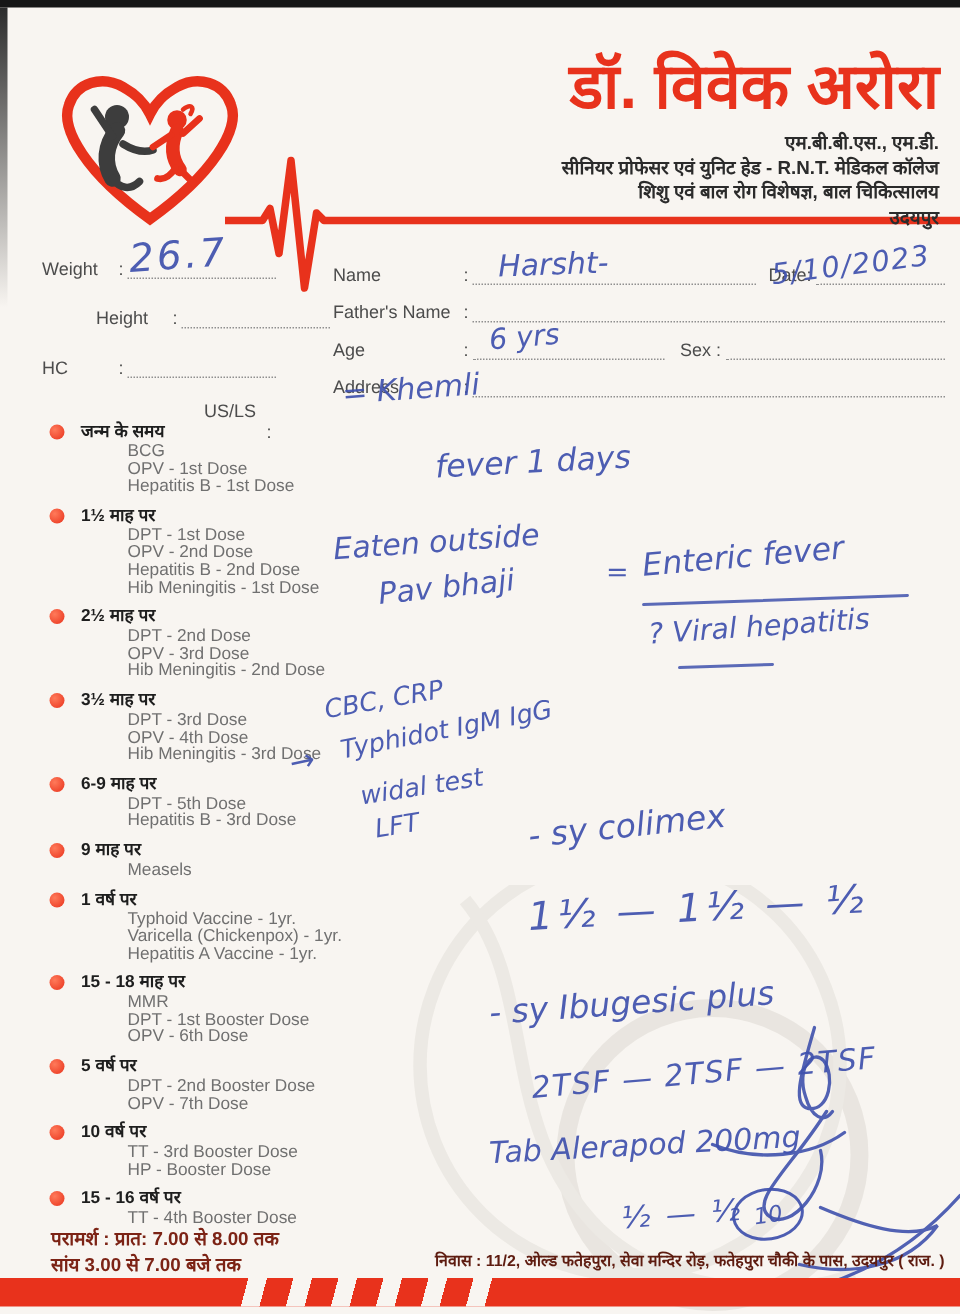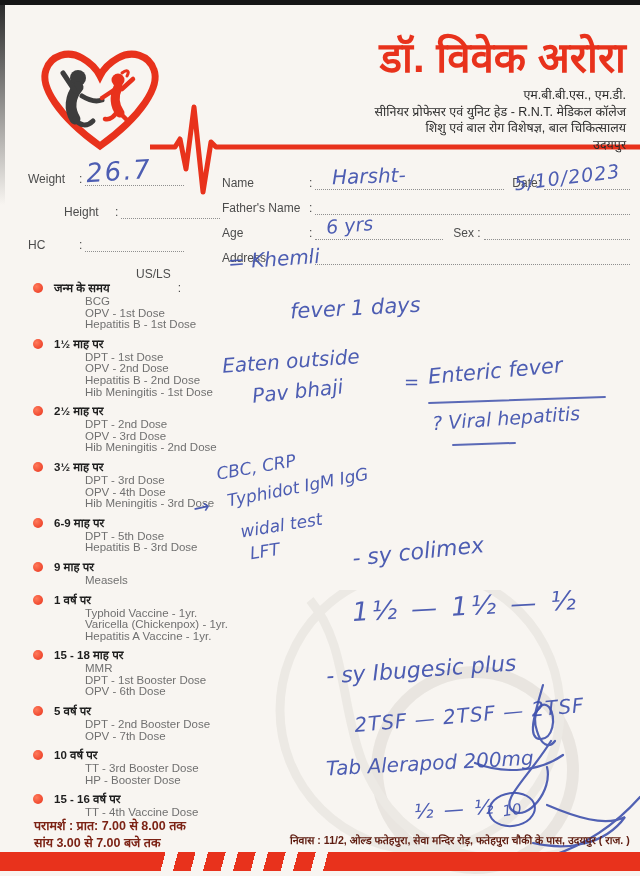--- a/index.html
+++ b/index.html
@@ -14,21 +14,21 @@
     background:var(--paper);
     font-family:"Liberation Sans",sans-serif;
   }
   
   .scan-top{position:absolute;top:0;left:0;width:640px;height:5px;background:#161616;}
   .scan-left{position:absolute;top:5px;left:0;width:5px;height:200px;
     background:linear-gradient(#2c2c2c,rgba(44,44,44,0));}
   
   .doctor-block{position:absolute;top:36px;right:14px;text-align:right;}
   .doctor-name{font-size:42px;font-weight:bold;color:var(--brand);line-height:1.05;margin-bottom:7px;}
-  .doctor-sub{font-size:12.5px;font-weight:normal;color:#2b2b2b;line-height:16.5px;}
+  .doctor-sub{font-size:12.5px;font-weight:bold;color:#2b2b2b;line-height:16.5px;}
   .logo-svg{position:absolute;left:30px;top:42px;}
   .ekg-svg{position:absolute;left:150px;top:100px;}
   
   .frow{position:absolute;display:flex;align-items:flex-end;font-size:12px;color:#4c4c4c;}
   .flabel{flex:none;}
   .fcolon{flex:none;margin:0 3px;}
   .dots{flex:1;height:13px;border-bottom:1.5px dotted #8f8f8f;}
   .dots-fixed{flex:none;height:13px;border-bottom:1.5px dotted #8f8f8f;}
   
   .schedule{position:absolute;left:30px;top:282px;width:198px;}
@@ -241,21 +241,21 @@
       <div class="sched-items">
           <div class="sched-item">TT - 3rd Booster Dose</div>
           <div class="sched-item">HP - Booster Dose</div>
         </div>
     </div>
 
     <div class="sched-sec">
       <span class="bullet"></span>
       <div class="sched-head">15 - 16 वर्ष पर</div>
       <div class="sched-items">
-          <div class="sched-item">TT - 4th Vaccine Dose</div>
+          <div class="sched-item">TT - 4th Booster Dose</div>
         </div>
     </div>
   </div>
 
   <svg class="wm-svg" width="390" height="286" viewBox="0 0 390 286" style="opacity:.6;">
     <circle cx="225" cy="180" r="98" fill="none" stroke="#e0dcd6" stroke-width="12"></circle>
     <circle cx="170" cy="120" r="140" fill="none" stroke="#e5e2dc" stroke-width="9"></circle>
     <path d="M60,10 C110,70 80,160 150,230 C190,268 260,280 320,260" fill="none" stroke="#e5e2dc" stroke-width="9"></path>
   </svg>
 

